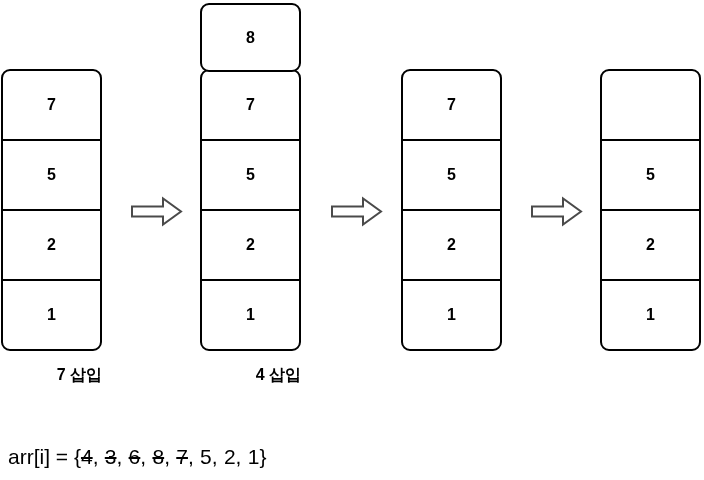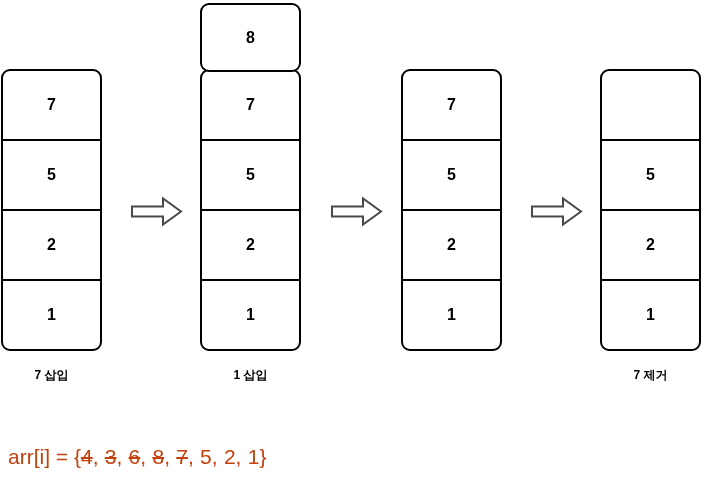--- a/index.html
+++ b/index.html
@@ -42,38 +42,38 @@
   .cell {
     flex: 1;
     display: flex; align-items: center; justify-content: center;
     font-size: 16px; font-weight: bold; color: #000000;
   }
   .cell + .cell { border-top: 2px solid #000000; }
   .stack-label {
     position: absolute;
     left: 0; top: 366px;
     width: 101px;
-    text-align: center;
-    font-size: 12px; font-weight: bold; color: #000000;
+    text-align: right;
+    font-size: 16px; font-weight: bold; color: #000000;
     line-height: 18px;
     white-space: nowrap;
   }
   .arrow {
     position: absolute;
     top: 195px;
     width: 54px; height: 33px;
   }
   .arrow-1 { left: 130px; }
   .arrow-2 { left: 330px; }
   .arrow-3 { left: 530px; }
   .formula {
     position: absolute;
     left: 8px; top: 444px;
     font-size: 21px;
-    color: #c2410c;
+    color: #000000;
     line-height: 26px;
     white-space: nowrap;
   }
   .formula .sep { margin-right: 0.30em; }
   .formula .struck { text-decoration: line-through; }
 </style>
 </head>
 <body>
 
 <div class="canvas">
@@ -95,21 +95,21 @@
   </div>
 
   <div class="stack stack-2">
     <div class="pushed-box">8</div>
     <div class="main-box">
       <div class="cell">7</div>
       <div class="cell">5</div>
       <div class="cell">2</div>
       <div class="cell">1</div>
     </div>
-    <div class="stack-label">1 삽입</div>
+    <div class="stack-label">4 삽입</div>
   </div>
 
   <div class="arrow arrow-2">
     <svg width="54" height="33" viewBox="0 0 54 33" xmlns="http://www.w3.org/2000/svg">
       <polygon points="2,11.5 33,11.5 33,3.5 51,16.5 33,29.5 33,21.5 2,21.5" fill="#ffffff" stroke="#4a4a4a" stroke-width="2" stroke-linejoin="miter"></polygon>
     </svg>
   </div>
 
   <div class="stack stack-3">
     <div class="main-box">
@@ -126,20 +126,19 @@
     </svg>
   </div>
 
   <div class="stack stack-4">
     <div class="main-box">
       <div class="cell"></div>
       <div class="cell">5</div>
       <div class="cell">2</div>
       <div class="cell">1</div>
     </div>
-    <div class="stack-label">7 제거</div>
   </div>
 
   <div class="formula">
     <span>arr[i] = {</span><span class="item struck">4</span><span class="sep">,</span><span class="item struck">3</span><span class="sep">,</span><span class="item struck">6</span><span class="sep">,</span><span class="item struck">8</span><span class="sep">,</span><span class="item struck">7</span><span class="sep">,</span><span class="item">5</span><span class="sep">,</span><span class="item">2</span><span class="sep">,</span><span class="item">1</span><span>}</span>
   </div>
 
 </div>
 
 </body></html>

